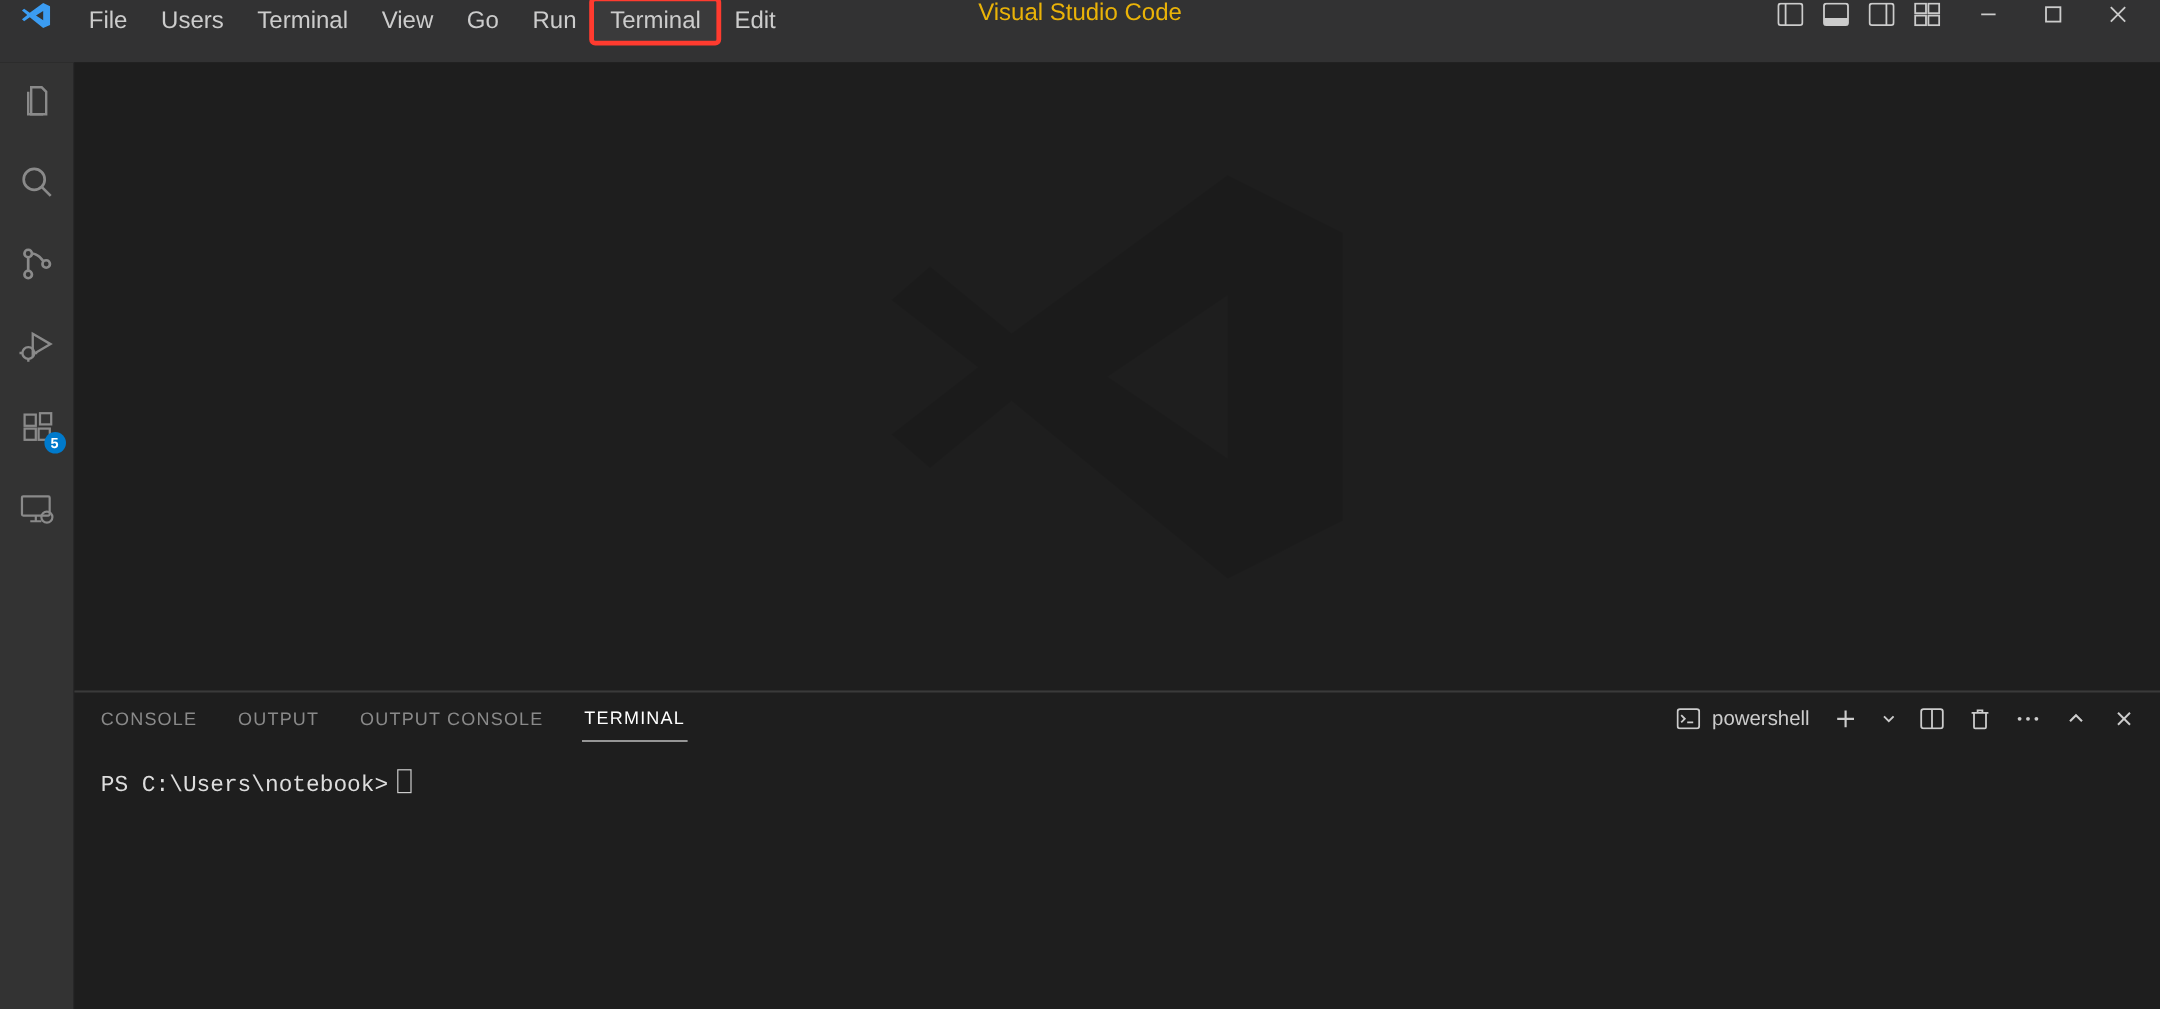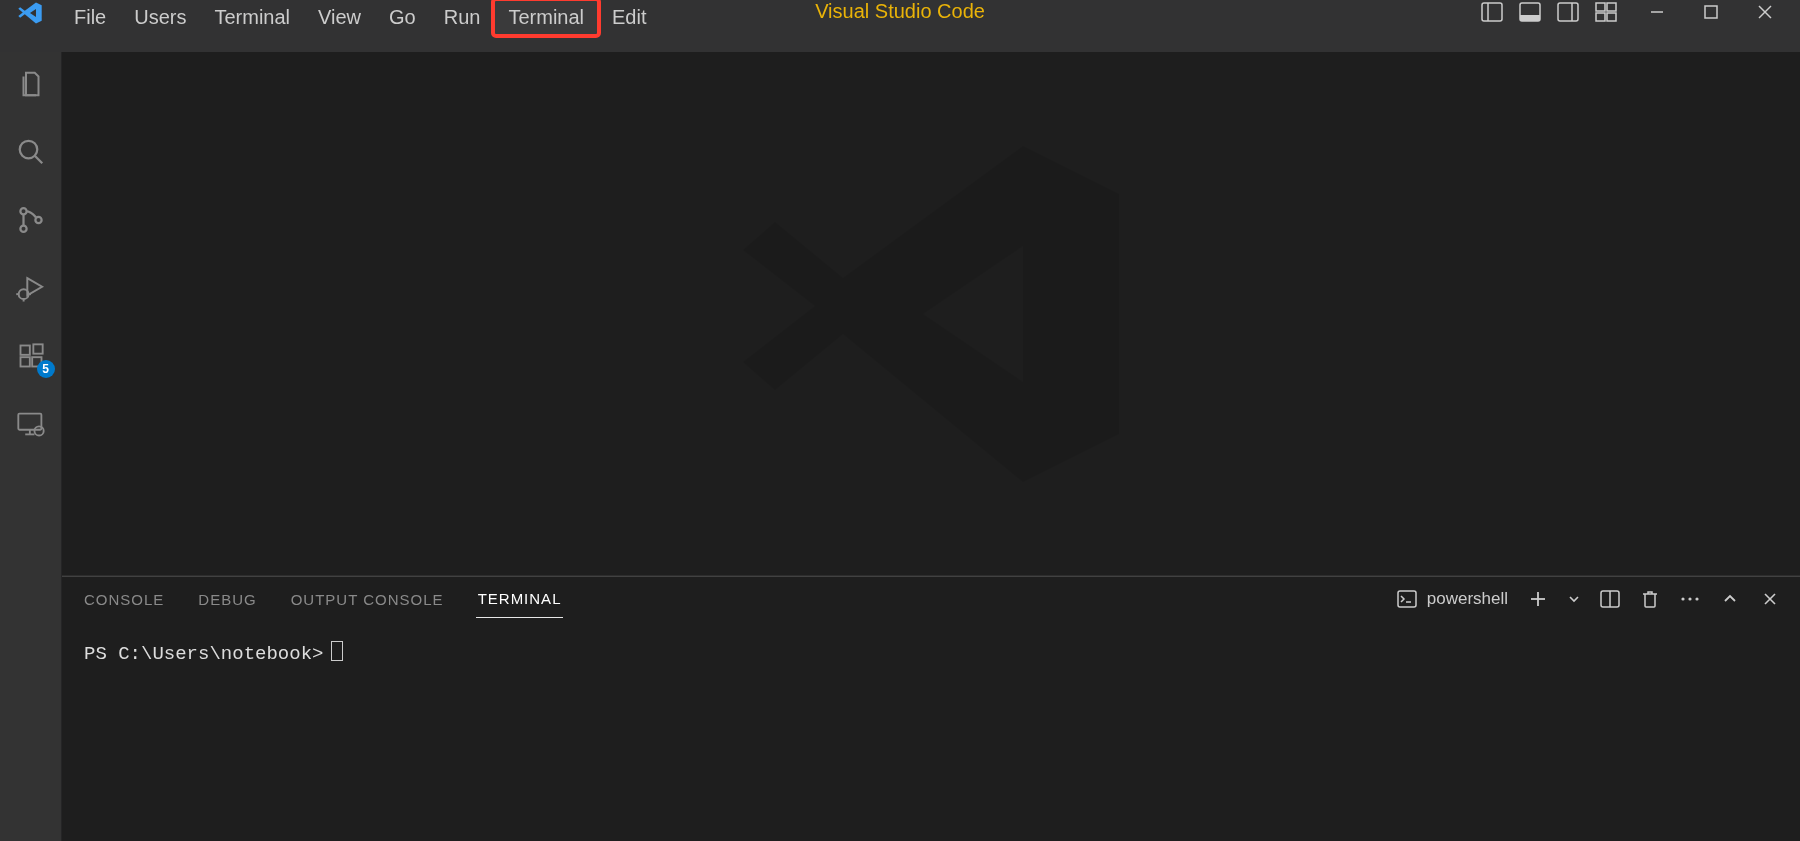--- a/index.html
+++ b/index.html
@@ -277,21 +277,21 @@
       <div class="watermark">
         <svg width="400" height="400" viewBox="0 0 100 100">
           <path d="M73 8 L97 20 L97 80 L73 92 L28 55 L11 69 L3 62 L21 48 L3 34 L11 27 L28 41 Z M73 33 L48 50 L73 67 Z" fill="#000"></path>
         </svg>
       </div>
     </div>
 
     <div class="panel">
       <div class="panel-tabs">
         <div class="panel-tab">CONSOLE</div>
-        <div class="panel-tab">DEBUG</div>
+        <div class="panel-tab">OUTPUT</div>
         <div class="panel-tab">OUTPUT CONSOLE</div>
         <div class="panel-tab active">TERMINAL</div>
 
         <div class="panel-tabs-right">
           <div class="term-label">
             <svg width="20" height="18" viewBox="0 0 20 18" stroke="#ccc" fill="none" stroke-width="1.5">
                 <rect x="1" y="1" width="18" height="16" rx="2"></rect>
                 <path d="M4 6l3 3-3 3"></path>
                 <line x1="9" y1="12" x2="14" y2="12"></line>
               </svg>

